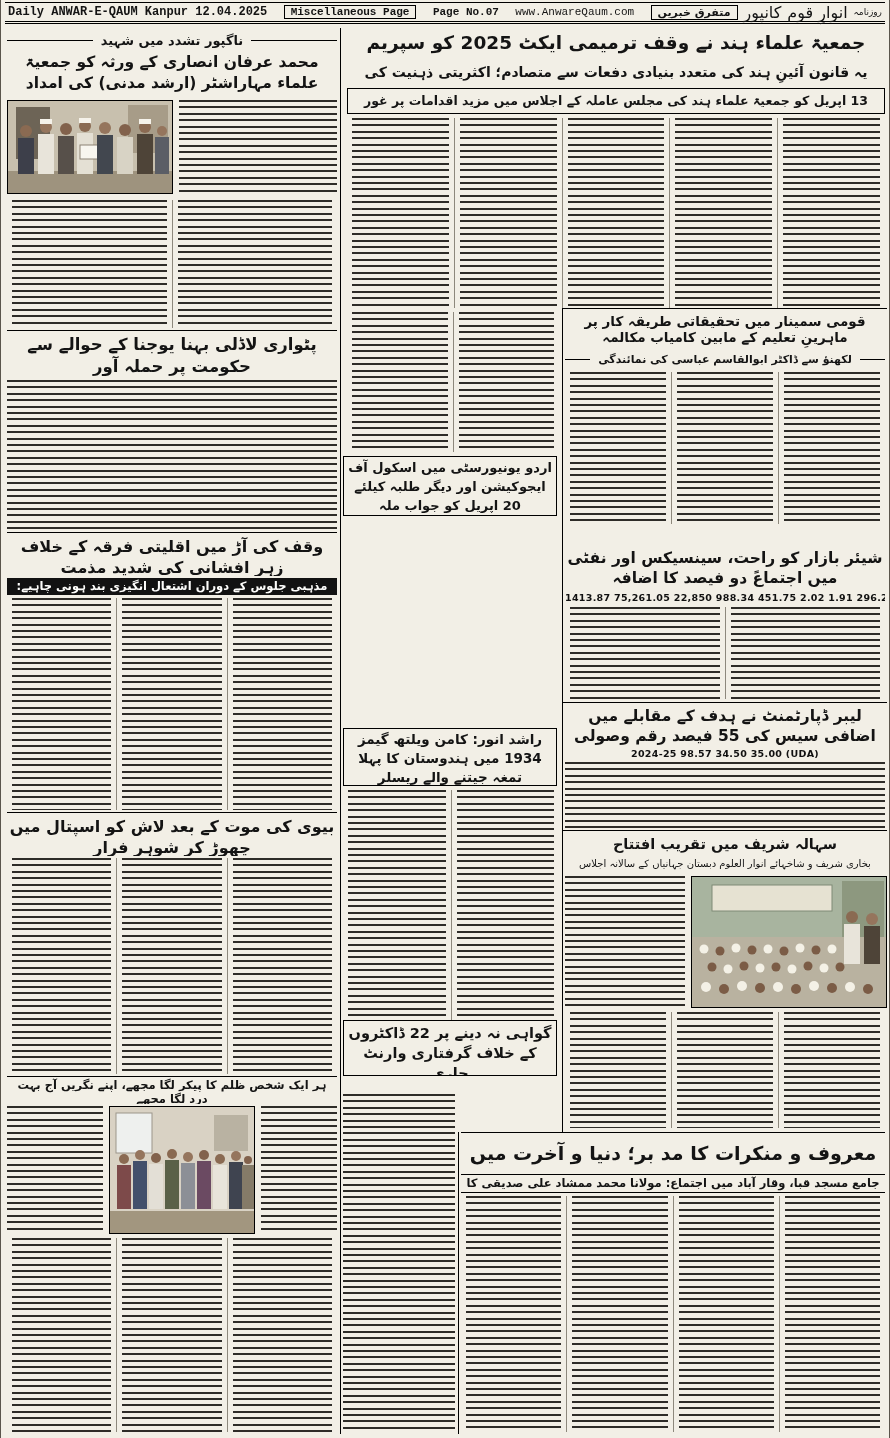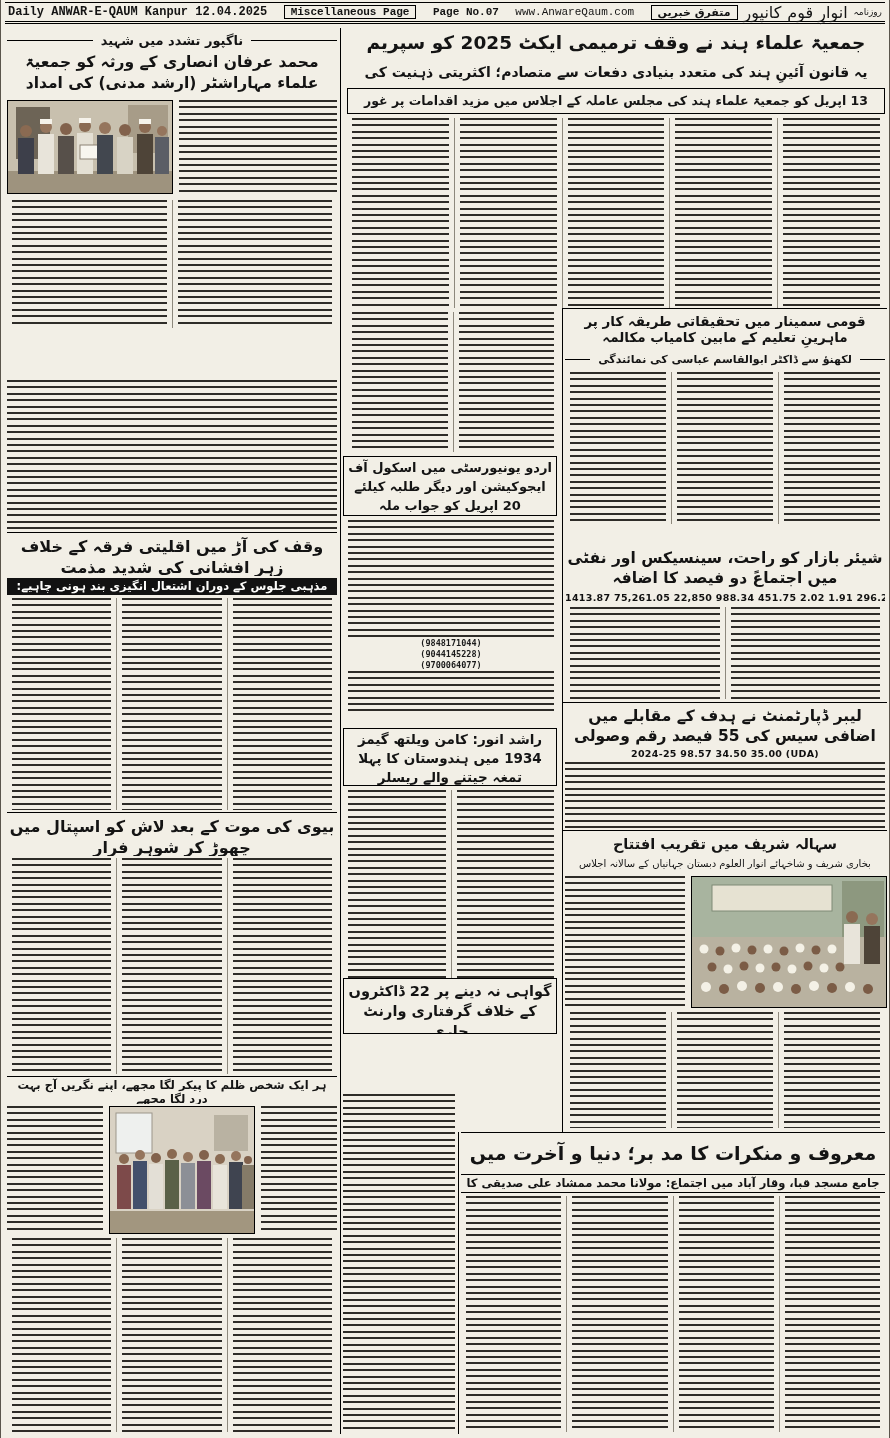--- a/index.html
+++ b/index.html
@@ -94,20 +94,21 @@
     <div class="cols">
         <div class="tcol">
           <div class="lines" style="height:100%;"></div>
         </div>
         <div class="tcol">
           <div class="lines" style="height:100%;"></div>
         </div>
       </div>
   </div>
 
+  <div class="abs rule-t hd ur" style="left:6px;top:330px;width:330px;height:46px;font-size:16.5px;line-height:21.5px;padding-top:3px;">پٹواری لاڈلی بہنا یوجنا کے حوالے سے حکومت پر حملہ آور</div>
   <div class="abs lines" style="left:6px;top:380px;width:330px;height:150px;"></div>
 
   <div class="abs rule-t hd ur" style="left:6px;top:532px;width:330px;height:44px;font-size:16px;line-height:21px;padding-top:3px;">وقف کی آڑ میں اقلیتی فرقہ کے خلاف زہر افشانی کی شدید مذمت</div>
   <div class="abs band hd ur" style="left:6px;top:578px;width:330px;height:17px;font-size:11.5px;line-height:17px;">مذہبی جلوس کے دوران اشتعال انگیزی بند ہونی چاہیے: مفتی مکرم</div>
   <div class="abs" style="left:6px;top:598px;width:330px;height:212px;">
     <div class="cols">
         <div class="tcol">
           <div class="lines" style="height:100%;"></div>
         </div>
         <div class="tcol">
@@ -208,43 +209,36 @@
         </div>
         <div class="tcol">
           <div class="lines" style="height:100%;"></div>
         </div>
       </div>
   </div>
 
   <div class="abs box hd ur" style="left:342px;top:456px;width:214px;height:60px;font-size:13px;line-height:19px;padding:1px 3px;">اردو یونیورسٹی میں اسکول آف ایجوکیشن اور دیگر طلبہ کیلئے 20 اپریل کو جواب ملہ</div>
   <div class="abs" style="left:342px;top:520px;width:216px;height:204px;">
     <div class="cols">
-      <div class="tcol">
-        <div class="lines" style="height:118px;"></div>
-        <div class="tiny-ltr" style="text-align:center;">(9848171044)
-(9044145228)
-(9700064077)</div>
-        <div class="lines" style="height:44px;"></div>
-      </div>
     </div>
   </div>
 
   <div class="abs box hd ur" style="left:342px;top:728px;width:214px;height:58px;font-size:13.5px;line-height:19px;padding:1px 3px;">راشد انور: کامن ویلتھ گیمز 1934 میں ہندوستان کا پہلا تمغہ جیتنے والے ریسلر</div>
   <div class="abs" style="left:342px;top:790px;width:216px;height:240px;">
     <div class="cols">
         <div class="tcol">
           <div class="lines" style="height:100%;"></div>
         </div>
         <div class="tcol">
           <div class="lines" style="height:100%;"></div>
         </div>
       </div>
   </div>
 
-  <div class="abs box hd ur" style="left:342px;top:978px;width:214px;height:56px;font-size:14.5px;line-height:20px;padding:2px 3px;">گواہی نہ دینے پر 22 ڈاکٹروں کے خلاف گرفتاری وارنٹ جاری</div>
+  <div class="abs box hd ur" style="left:342px;top:1020px;width:214px;height:56px;font-size:14.5px;line-height:20px;padding:2px 3px;">گواہی نہ دینے پر 22 ڈاکٹروں کے خلاف گرفتاری وارنٹ جاری</div>
   <div class="abs lines" style="left:342px;top:1094px;width:112px;height:338px;"></div>
 
   <div class="abs rule-t hd ur" style="left:562px;top:308px;width:324px;height:42px;font-size:13.5px;line-height:16px;padding-top:4px;">قومی سمینار میں تحقیقاتی طریقہ کار پر ماہرینِ تعلیم کے مابین کامیاب مکالمہ</div>
   <div class="abs kicker ur" style="left:564px;top:352px;width:320px;height:15px;font-size:11px;">
     <span>لکھنؤ سے ڈاکٹر ابوالقاسم عباسی کی نمائندگی</span>
   </div>
   <div class="abs" style="left:564px;top:372px;width:320px;height:152px;">
     <div class="cols">
         <div class="tcol">
           <div class="lines" style="height:100%;"></div>

